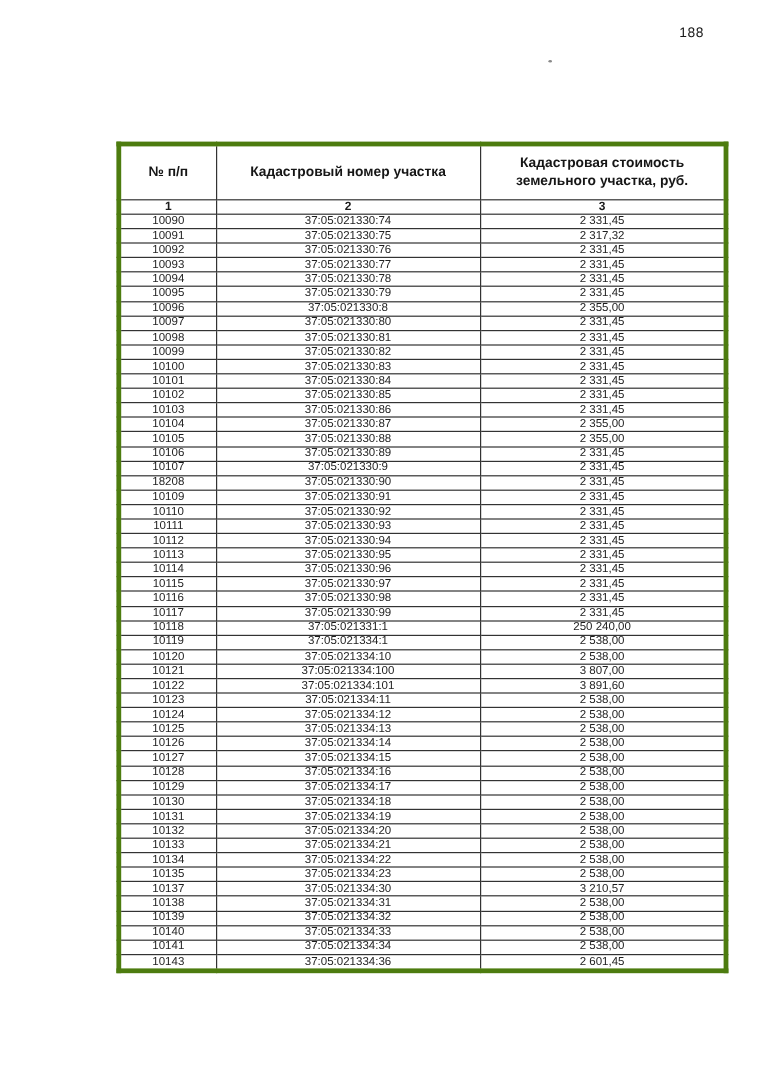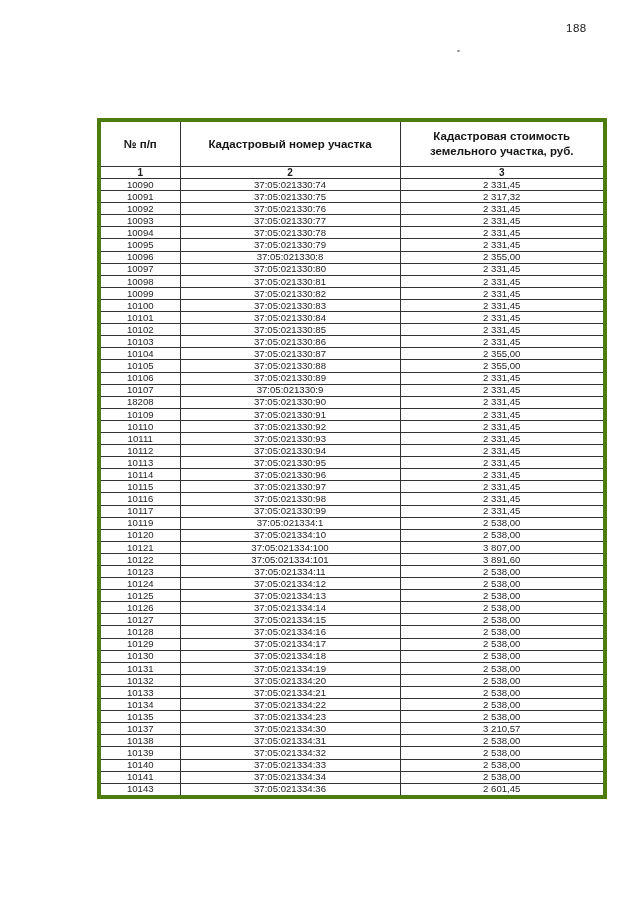--- a/index.html
+++ b/index.html
@@ -236,20 +236,25 @@
         <td>10116</td>
         <td>37:05:021330:98</td>
         <td>2 331,45</td>
       </tr>
       <tr>
         <td>10117</td>
         <td>37:05:021330:99</td>
         <td>2 331,45</td>
       </tr>
       <tr>
+        <td>10118</td>
+        <td>37:05:021331:1</td>
+        <td>250 240,00</td>
+      </tr>
+      <tr>
         <td>10119</td>
         <td>37:05:021334:1</td>
         <td>2 538,00</td>
       </tr>
       <tr>
         <td>10120</td>
         <td>37:05:021334:10</td>
         <td>2 538,00</td>
       </tr>
       <tr>

